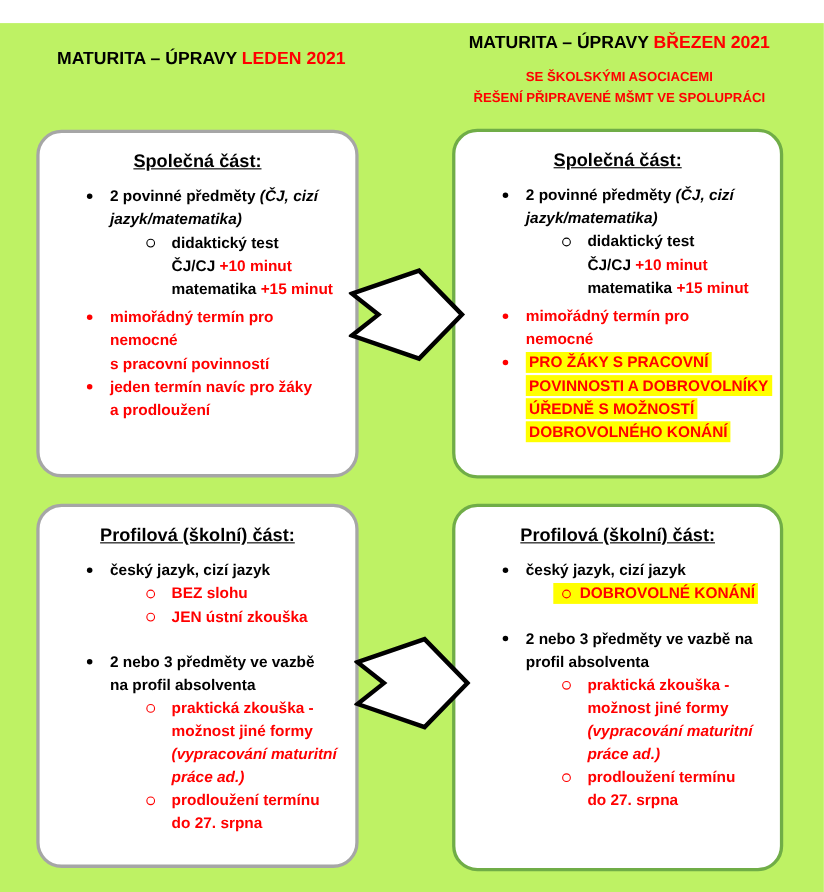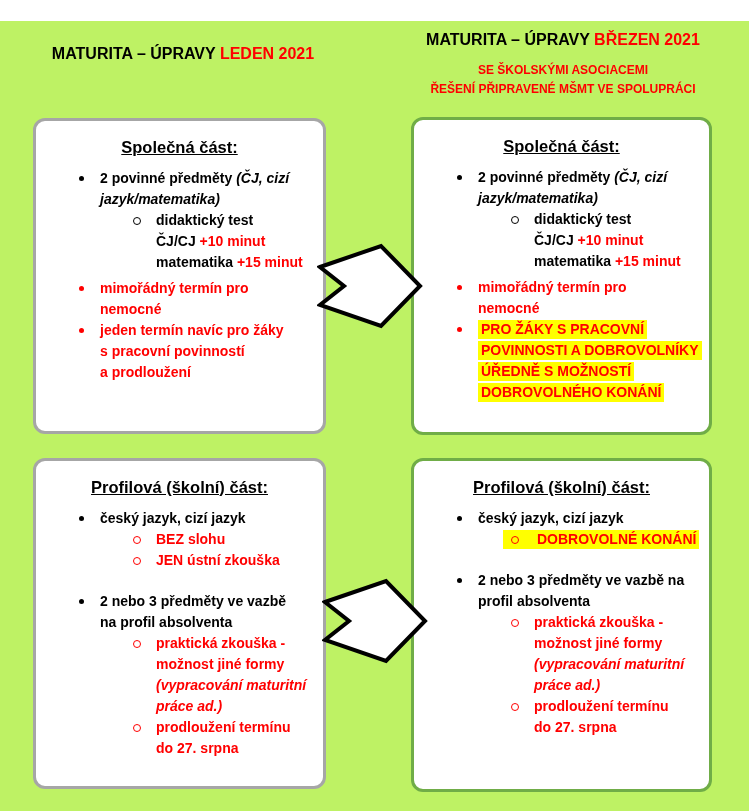--- a/index.html
+++ b/index.html
@@ -8,21 +8,21 @@
     font-family:"Liberation Sans", sans-serif;color:#000;margin-top:21px;
   }
   
   .title{position:absolute;text-align:center;font-weight:bold;font-size:16px;letter-spacing:0;white-space:nowrap;}
   .title-left{left:28px;top:24px;width:310px;}
   .title-right{left:405px;top:10px;width:316px;}
   .title .accent{color:#FF0000;}
   .subtitle{position:absolute;left:405px;top:40px;width:316px;text-align:center;
     color:#FF0000;font-weight:bold;font-size:12px;line-height:19px;}
   
-  .box{position:absolute;background:#fff;border-radius:12px;z-index:1;box-sizing:border-box;}
+  .box{position:absolute;background:#fff;border-radius:23px;z-index:1;box-sizing:border-box;}
   .box.gray{border:3px solid #A6A6A6;}
   .box.green{border:3px solid #70AD47;}
   .box-left-top{left:33px;top:97px;width:293px;height:316px;}
   .box-right-top{left:411px;top:96px;width:301px;height:318px;}
   .box-left-bottom{left:33px;top:437px;width:293px;height:331px;}
   .box-right-bottom{left:411px;top:437px;width:301px;height:334px;}
   .box-heading{margin-top:17px;text-align:center;font-size:16.5px;font-weight:bold;
     text-decoration:underline;}
   .items{margin-top:11px;}
   
@@ -34,21 +34,21 @@
   .lvl1 .marker{left:43px;}
   .lvl2 .marker{left:97px;}
   .marker.disc{top:8px;width:5px;height:5px;border-radius:50%;background:#000;}
   .marker.disc.red{background:#FF0000;}
   .marker.circle{top:7px;width:6px;height:6px;border-radius:50%;border:1.5px solid #000;background:transparent;}
   .marker.circle.red{border-color:#FF0000;}
   .seg{display:inline;}
   .seg.red{color:#FF0000;}
   .seg.it{font-style:italic;font-weight:bold;}
   .seg.hl{background:#FFFF00;padding:1px 3px 2px 3px;}
-  .hl-pull .seg.hl{margin-left:-31px;padding-left:34px;}
+  .hl-pull .seg.hl{margin-left:-31px;padding-left:24px;}
   
   .arrow{position:absolute;z-index:5;width:106px;height:86px;}
   .arrow-1{left:317px;top:222px;}
   .arrow-2{left:322px;top:557px;}
 </style>
 </head>
 <body>
 
 <div class="canvas">
 
@@ -66,22 +66,22 @@
   <div class="box gray box-left-top">
     <div class="box-heading">Společná část:</div>
     <div class="items">
         <div class="line lvl1"><span class="marker disc"></span><span class="seg">2 povinné předměty </span><span class="seg it">(ČJ, cizí</span></div>
         <div class="line lvl1"><span class="seg it">jazyk/matematika)</span></div>
         <div class="line lvl2"><span class="marker circle"></span><span class="seg">didaktický test</span></div>
         <div class="line lvl2"><span class="seg">ČJ/CJ </span><span class="seg red">+10 minut</span></div>
         <div class="line lvl2"><span class="seg">matematika </span><span class="seg red">+15 minut</span></div>
         <div class="line lvl1" style="margin-top: 5px;"><span class="marker disc red"></span><span class="seg red">mimořádný termín pro</span></div>
         <div class="line lvl1"><span class="seg red">nemocné</span></div>
+        <div class="line lvl1"><span class="seg red">s pracovní povinností</span></div>
         <div class="line lvl1"><span class="marker disc red"></span><span class="seg red">jeden termín navíc pro žáky</span></div>
-        <div class="line lvl1"><span class="seg red">s pracovní povinností</span></div>
         <div class="line lvl1"><span class="seg red">a prodloužení</span></div>
       </div>
   </div>
 
   <div class="box green box-right-top">
     <div class="box-heading">Společná část:</div>
     <div class="items">
         <div class="line lvl1"><span class="marker disc"></span><span class="seg">2 povinné předměty </span><span class="seg it">(ČJ, cizí</span></div>
         <div class="line lvl1"><span class="seg it">jazyk/matematika)</span></div>
         <div class="line lvl2"><span class="marker circle"></span><span class="seg">didaktický test</span></div>

